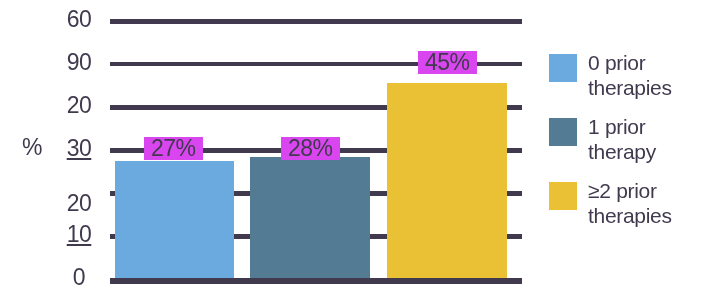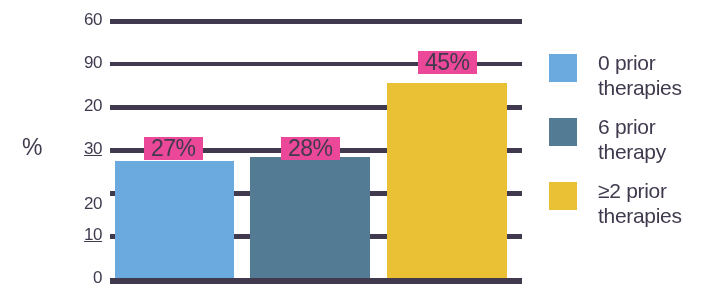--- a/index.html
+++ b/index.html
@@ -36,22 +36,22 @@
     top: 133px;
     font-size: 23px;
     line-height: 28px;
     color: #413A4E;
     letter-spacing: -0.5px;
   }
 
   .tick-label {
     position: absolute;
     width: 46px;
-    text-align: right;
-    font-size: 17px;
+    text-align: center;
+    font-size: 23px;
     line-height: 23px;
     color: #413A4E;
     letter-spacing: -0.5px;
   }
 
   .gridline {
     position: absolute;
     height: 5px;
     background: #413A4E;
   }
@@ -70,21 +70,21 @@
     position: absolute;
     bottom: 28px;
   }
 
   .bar-value-label {
     position: absolute;
     font-size: 23px;
     line-height: 23px;
     letter-spacing: -0.5px;
     color: #413A4E;
-    background: #ec4899;
+    background: #d946ef;
     padding: 0 7px;
     white-space: nowrap;
   }
 
   
   #legend {
     position: absolute;
     left: 549px;
     top: 50px;
     width: 173px;
@@ -95,21 +95,21 @@
     align-items: flex-start;
     margin-bottom: 14px;
   }
   .legend-swatch {
     flex: 0 0 auto;
     width: 28px;
     height: 28px;
     margin-top: 4px;
   }
   .legend-label {
-    margin-left: 21px;
+    margin-left: 11px;
     font-size: 21px;
     line-height: 25px;
     color: #413A4E;
     letter-spacing: -0.3px;
     white-space: pre-line;
   }
 </style>
 </head>
 <body>
 
@@ -149,21 +149,21 @@
   <div id="legend">
 
     <div class="legend-item">
       <div class="legend-swatch" style="background:#6BAADF;"></div>
       <div class="legend-label">0 prior
 therapies</div>
     </div>
 
     <div class="legend-item">
       <div class="legend-swatch" style="background:#547B94;"></div>
-      <div class="legend-label">6 prior
+      <div class="legend-label">1 prior
 therapy</div>
     </div>
 
     <div class="legend-item">
       <div class="legend-swatch" style="background:#EAC134;"></div>
       <div class="legend-label">≥2 prior
 therapies</div>
     </div>
 
   </div>

